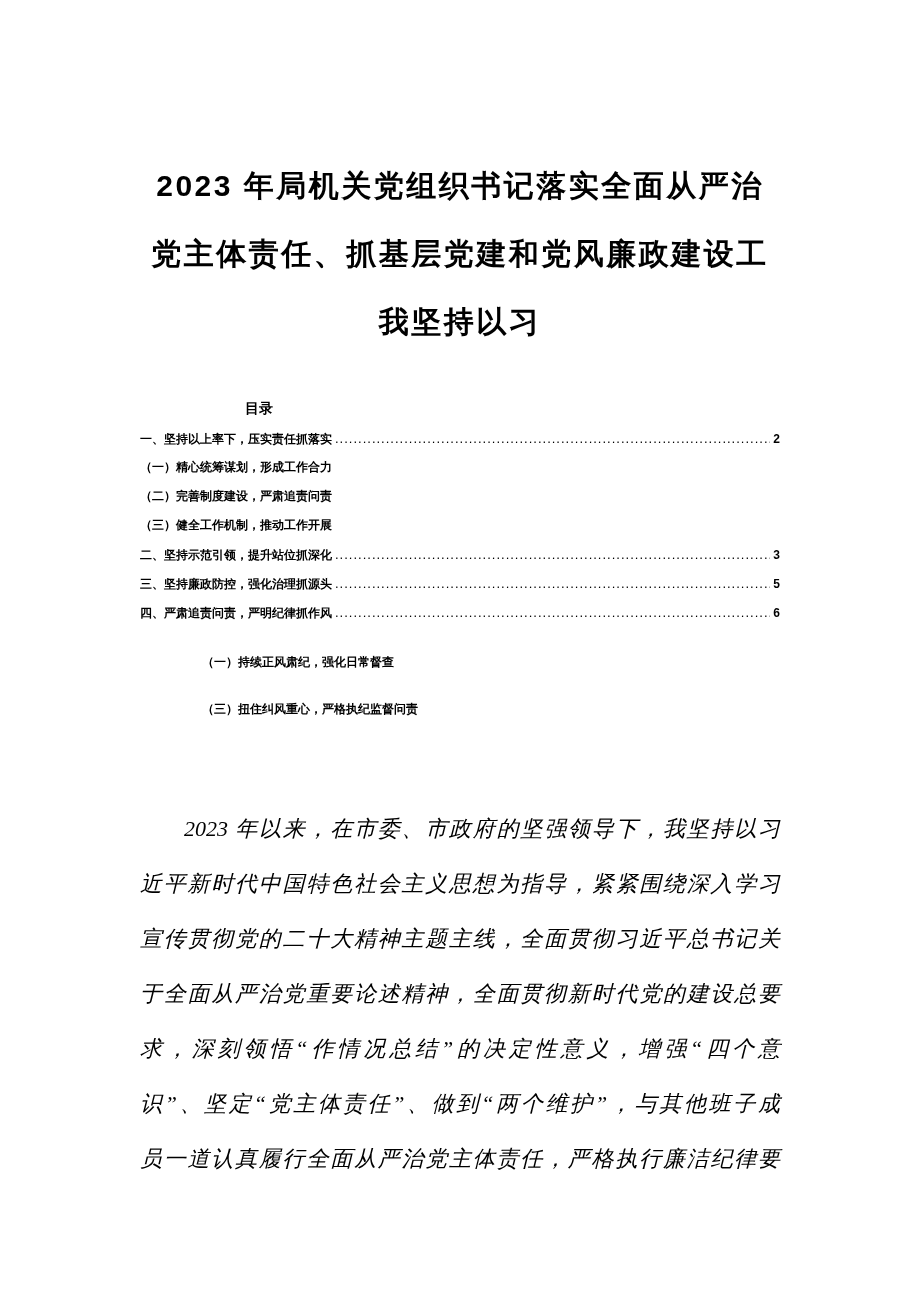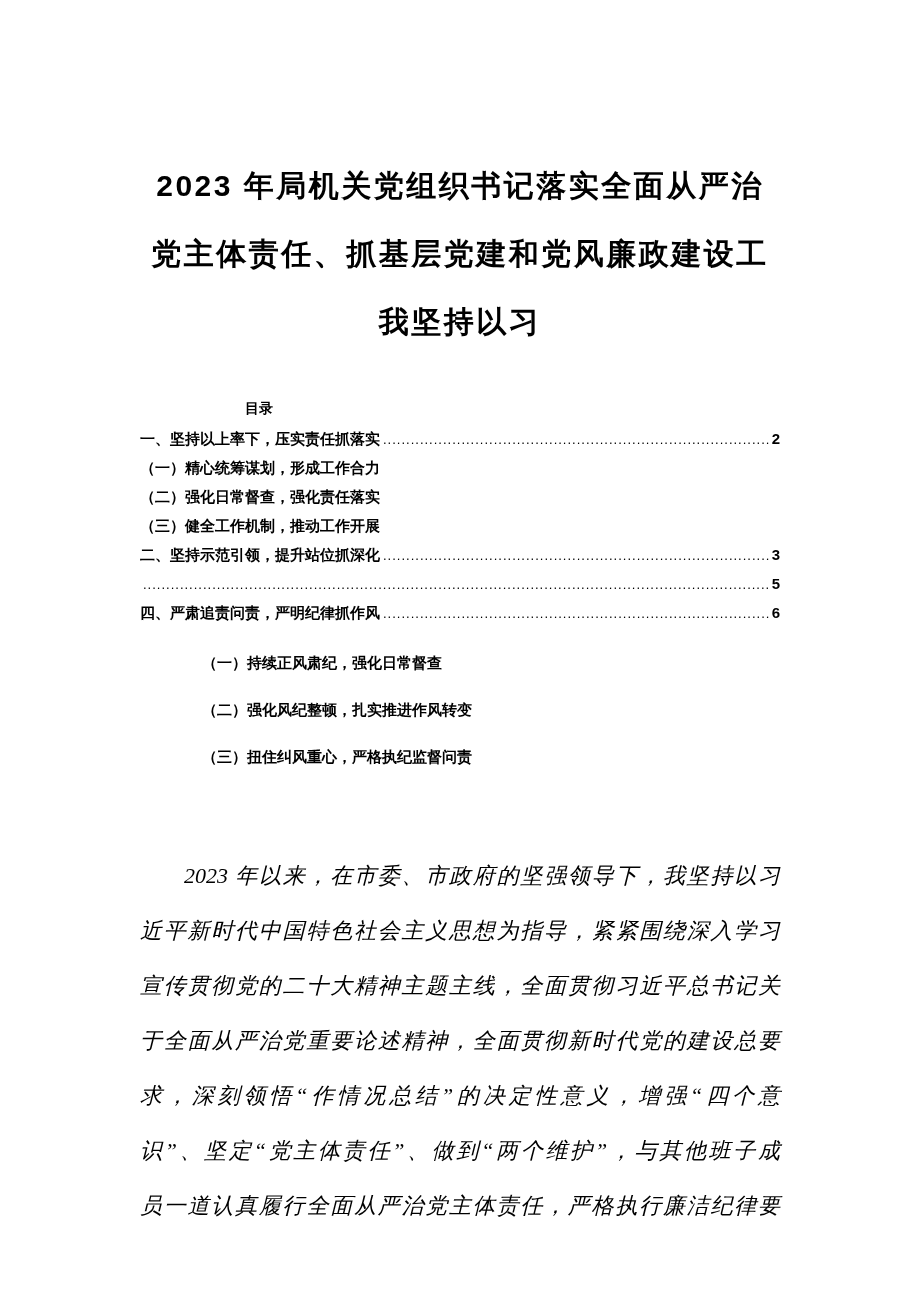--- a/index.html
+++ b/index.html
@@ -27,21 +27,21 @@
     margin-top:44px;
     margin-left:105px;
     font-family:"Liberation Sans", sans-serif;
     font-size:14px;
     font-weight:700;
     line-height:16px;
   }
   .toc {
     margin-top:8px;
     font-family:"Liberation Sans", sans-serif;
-    font-size:15px;
+    font-size:12px;
     font-weight:600;
   }
   .toc-row {
     display:flex;
     align-items:baseline;
     height:29px;
     line-height:29px;
     cursor:pointer;
   }
   .toc-row .label { white-space:nowrap; }
@@ -104,50 +104,48 @@
       <span class="label">一、坚持以上率下，压实责任抓落实</span>
       <span class="dots"></span>
       <span class="pagenum">2</span>
     </div>
 
     <div class="toc-row">
       <span class="label">（一）精心统筹谋划，形成工作合力</span>
     </div>
 
     <div class="toc-row">
-      <span class="label">（二）强化日常督查，强化责任落实</span>
+      <span class="label">（二）完善制度建设，严肃追责问责</span>
     </div>
 
     <div class="toc-row">
       <span class="label">（三）健全工作机制，推动工作开展</span>
     </div>
 
     <div class="toc-row">
       <span class="label">二、坚持示范引领，提升站位抓深化</span>
       <span class="dots"></span>
       <span class="pagenum">3</span>
     </div>
 
     <div class="toc-row">
+      <span class="label">三、坚持廉政防控，强化治理抓源头</span>
       <span class="dots"></span>
       <span class="pagenum">5</span>
     </div>
 
     <div class="toc-row">
       <span class="label">四、严肃追责问责，严明纪律抓作风</span>
       <span class="dots"></span>
       <span class="pagenum">6</span>
     </div>
 
     <div class="toc-sub">
       <div class="toc-row">
         <span class="label">（一）持续正风肃纪，强化日常督查</span>
-      </div>
-      <div class="toc-row">
-        <span class="label">（二）强化风纪整顿，扎实推进作风转变</span>
       </div>
       <div class="toc-row">
         <span class="label">（三）扭住纠风重心，严格执纪监督问责</span>
       </div>
     </div>
 
   </div>
 
   <div class="body-text">
     <div class="body-line first">2023 年以来，在市委、市政府的坚强领导下，我坚持以习</div>

